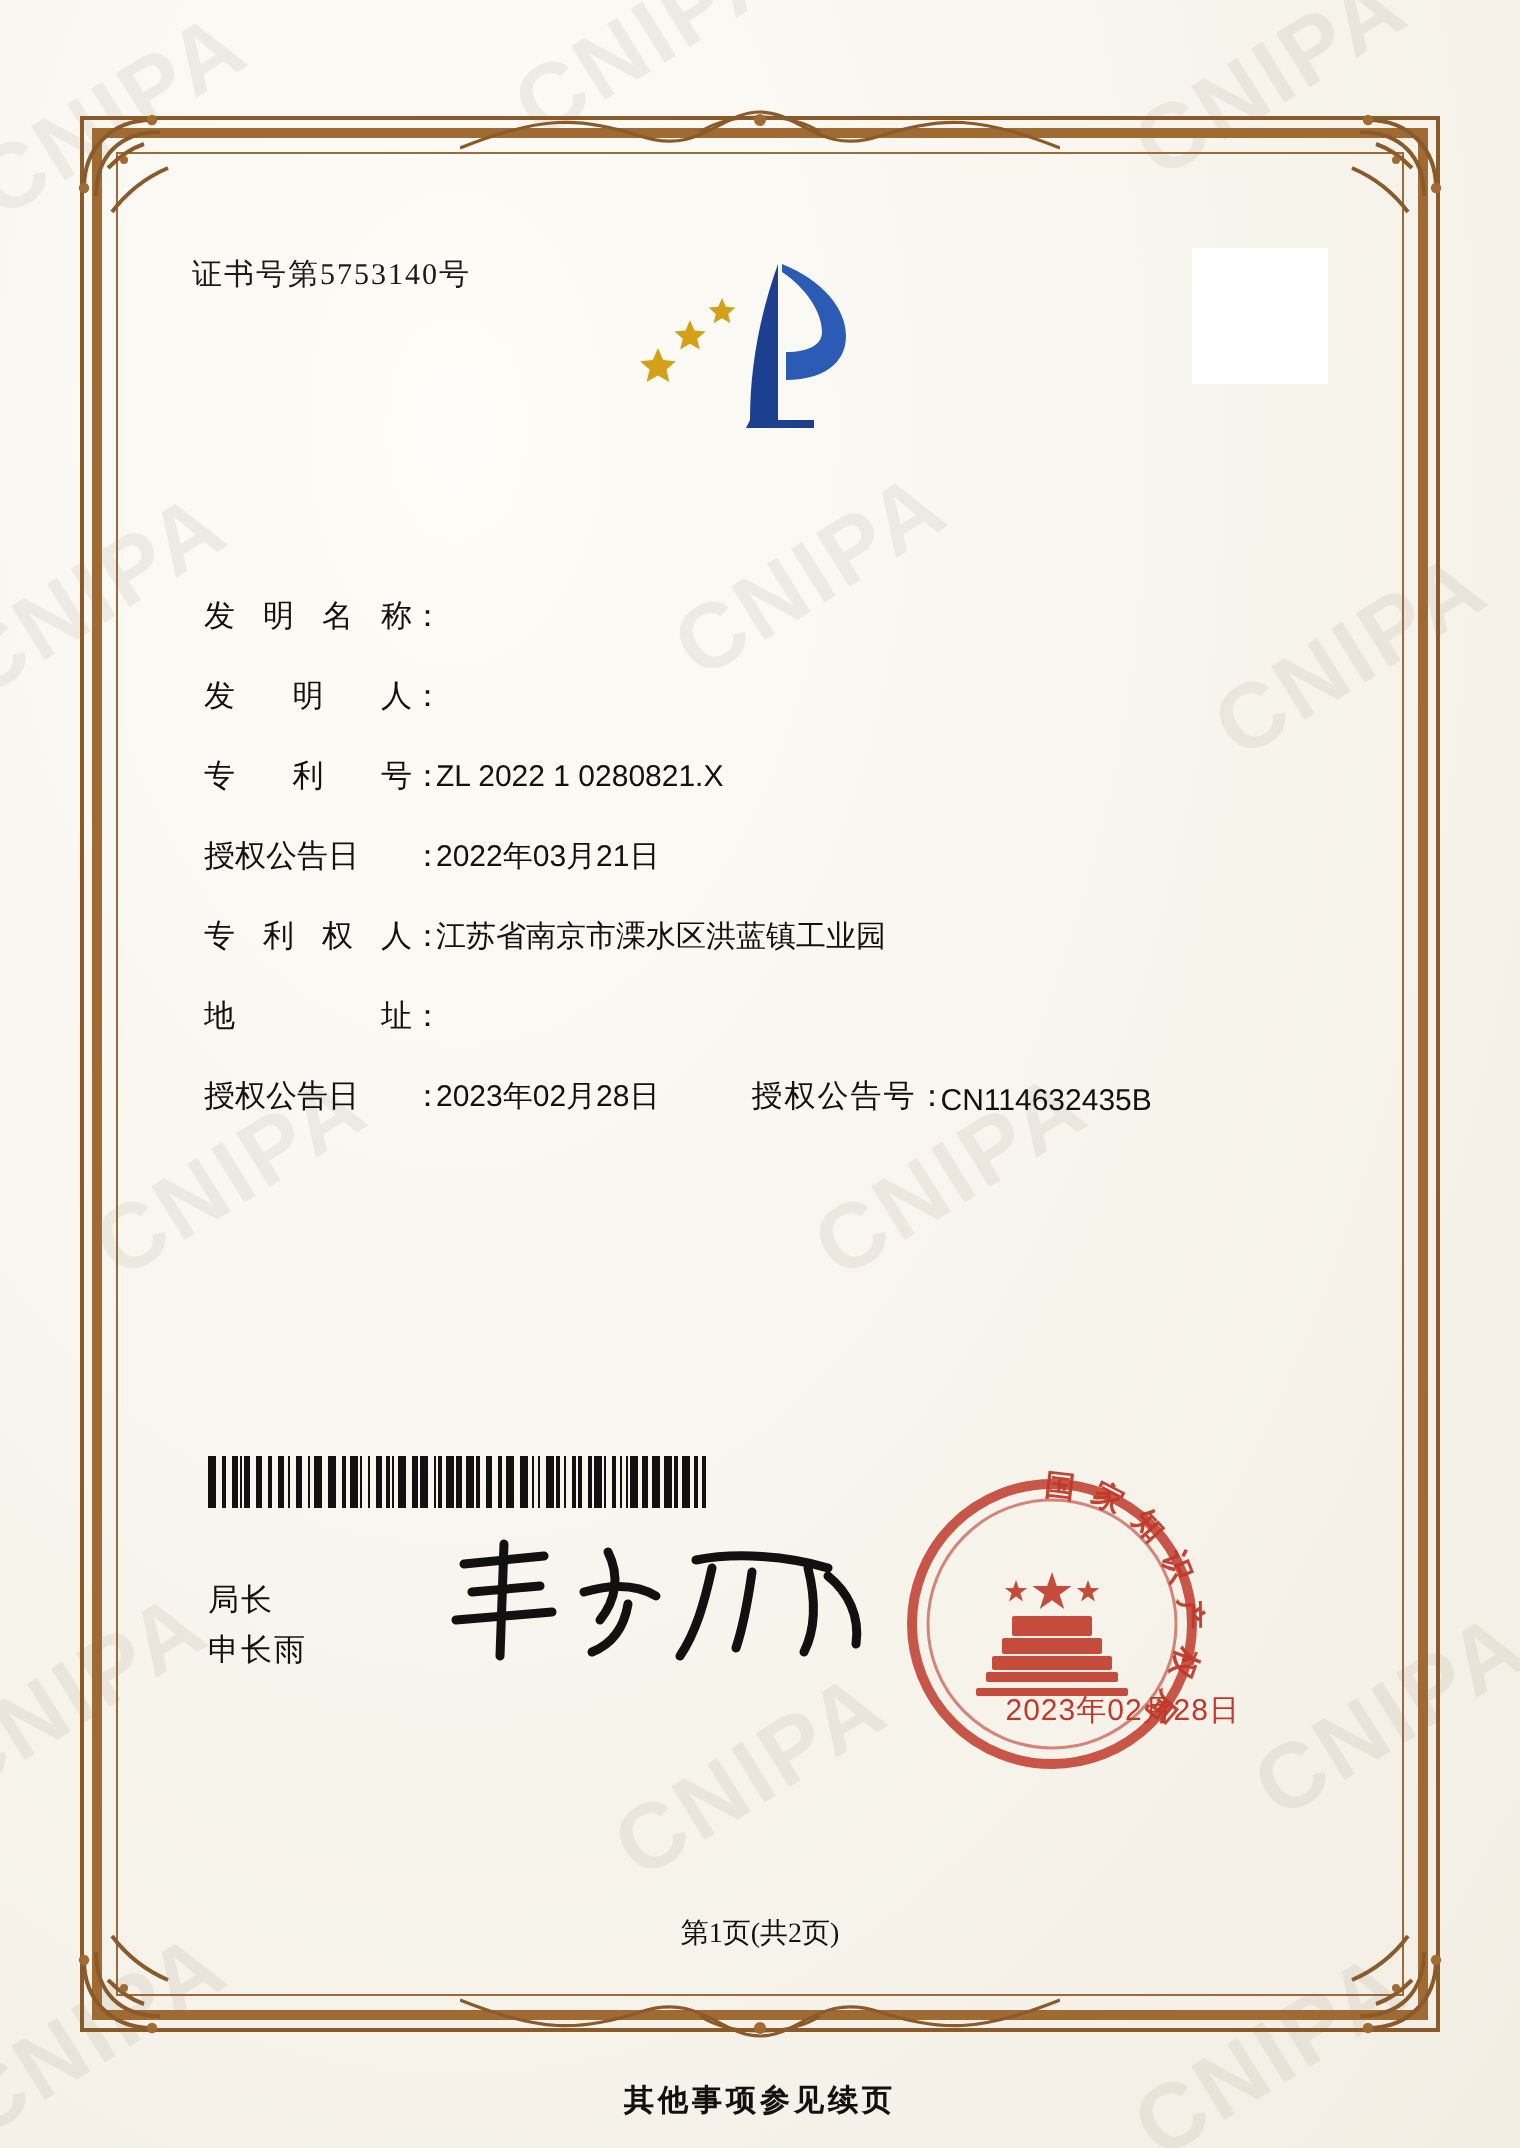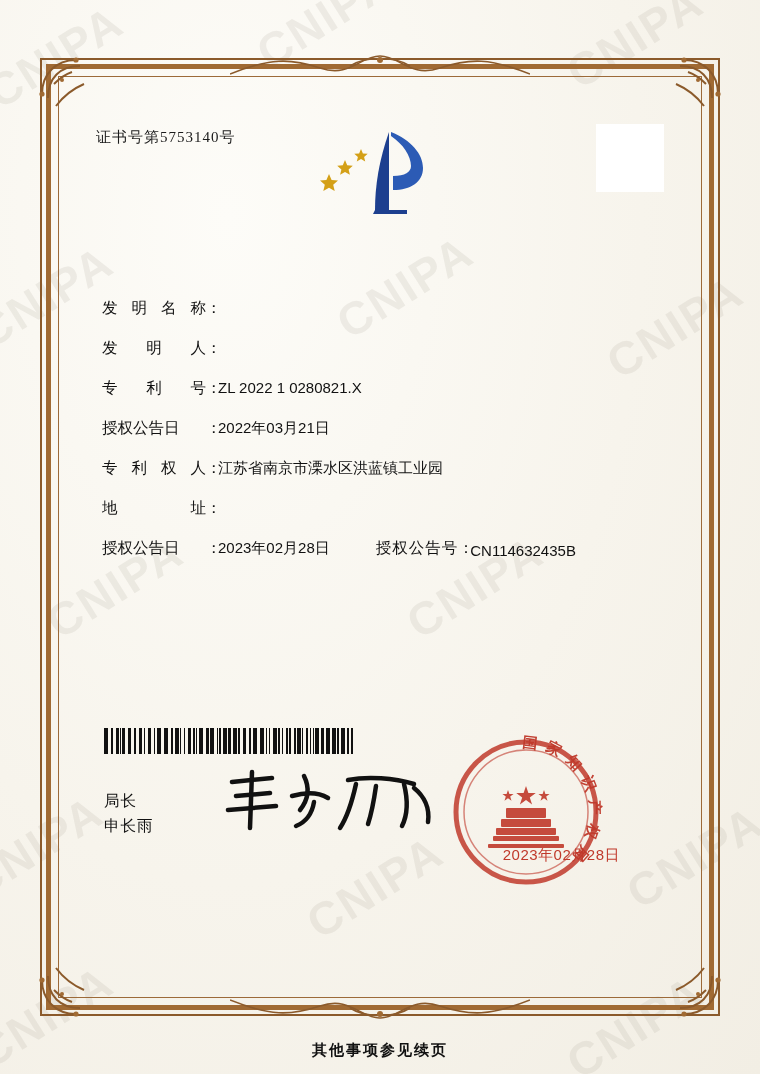--- a/index.html
+++ b/index.html
@@ -576,16 +576,17 @@
           <polygon points="106,66 107.4,70 111.6,70 108.2,72.6 109.5,76.7 106,74.2 102.5,76.7 103.8,72.6 100.4,70 104.6,70"></polygon>
           <rect x="50" y="120" width="76" height="4" rx="1"></rect>
         </g>
         <text font-family="Liberation Serif, serif" font-size="15" font-weight="700" fill="#c0392b" opacity="0.95">
           <textPath href="#sealArc" startOffset="24%" letter-spacing="8">国家知识产权局</textPath>
         </text>
       </svg>
     </div>
     <div class="seal-date">2023年02月28日</div>
 
+    <div class="page-num">第1页(共2页)</div>
   </div>
 
   <div class="footer-note">其他事项参见续页</div>
 </div>
 
 </body></html>

